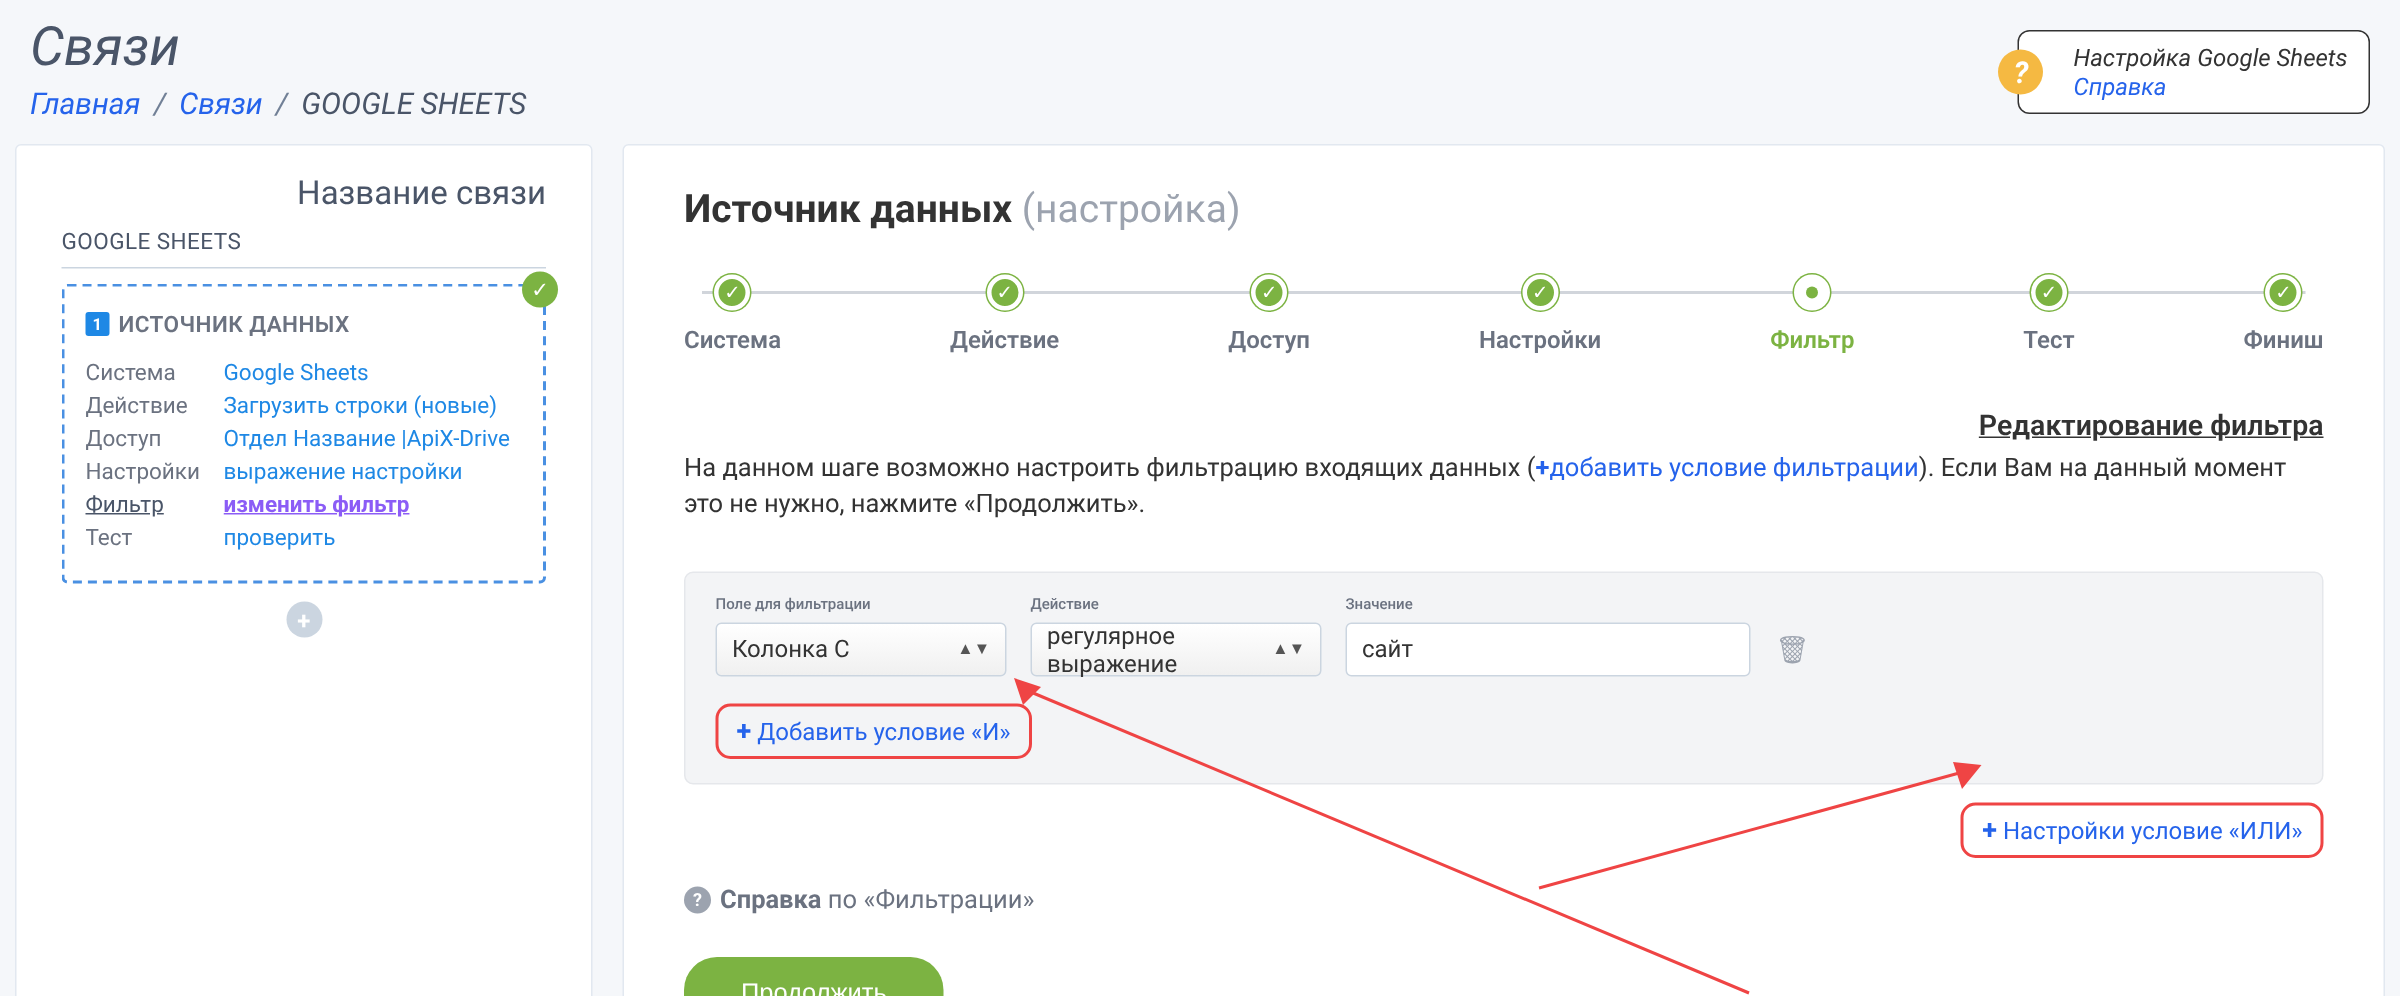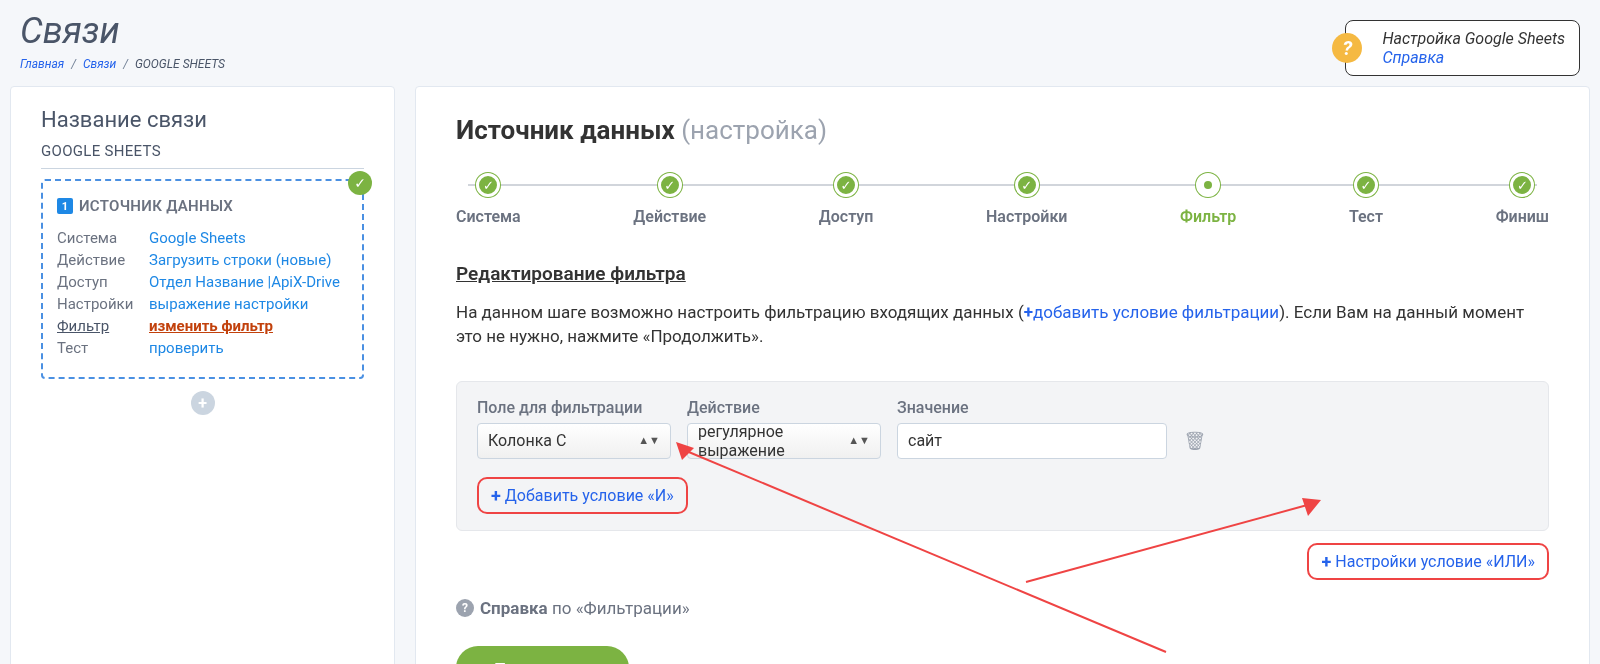--- a/index.html
+++ b/index.html
@@ -17,21 +17,21 @@
       position: relative;
       font-style: italic;
     }
     .page-title {
       font-size: 36px;
       color: #4a5568;
       font-weight: 400;
       margin-bottom: 5px;
     }
     .breadcrumb {
-      font-size: 12px;
+      font-size: 20px;
       color: #4a5568;
     }
     .breadcrumb a { color: #2563eb; text-decoration: none; }
     .breadcrumb .sep { color: #718096; margin: 0 4px; }
     .breadcrumb .current { color: #4a5568; }
     .help-badge {
       position: absolute;
       right: 20px;
       top: 20px;
       border: 1px solid #333;
@@ -66,20 +66,21 @@
       width: 385px;
       background: #fff;
       border: 1px solid #e2e8f0;
       border-radius: 4px;
       padding: 20px 30px;
     }
     .sidebar-heading {
       font-size: 22px;
       color: #4a5568;
       margin-bottom: 10px;
+      text-align: right;
     }
     .sidebar-subtitle {
       font-size: 15px;
       color: #4a5568;
       border-bottom: 1px solid #cbd5e0;
       padding-bottom: 8px;
       margin-bottom: 10px;
       letter-spacing: 0.3px;
     }
     .source-box {
@@ -125,21 +126,21 @@
       font-weight: 700;
     }
     .kv-row {
       display: flex;
       font-size: 15px;
       margin-bottom: 4px;
     }
     .kv-row .k { width: 92px; color: #6b7280; }
     .kv-row .v { color: #1e88e5; flex: 1; white-space: nowrap; overflow: hidden; text-overflow: ellipsis; }
     .kv-row.active .k { text-decoration: underline; color: #4a5568; }
-    .kv-row.active .v { color: #c2410c; font-weight: 700; text-decoration: underline; }
+    .kv-row.active .v { color: #8b5cf6; font-weight: 700; text-decoration: underline; }
     .add-circle {
       width: 24px;
       height: 24px;
       border-radius: 50%;
       background: #cbd5e0;
       color: #fff;
       font-size: 16px;
       font-weight: 700;
       display: flex;
       align-items: center;
@@ -216,21 +217,22 @@
       font-size: 16px;
       color: #6b7280;
       font-weight: 600;
     }
     .step.active .label { color: #7cb342; }
     .section-title {
       font-size: 19px;
       color: #333;
       font-weight: 600;
       text-decoration: underline;
-      margin-bottom: 16px;
+      margin-bottom: 6px;
+      text-align: right;
     }
     .section-desc {
       font-size: 17px;
       color: #333;
       line-height: 1.4;
       margin-bottom: 32px;
     }
     .section-desc .link { color: #2563eb; cursor: pointer; }
     .section-desc .plus { font-weight: 700; color: #2563eb; }
     .filter-panel {
@@ -240,21 +242,21 @@
       padding: 16px 20px;
       margin-bottom: 12px;
     }
     .filter-row {
       display: flex;
       gap: 16px;
       align-items: flex-end;
       margin-bottom: 18px;
     }
     .fgroup { display: flex; flex-direction: column; }
-    .fgroup .lbl { font-size: 16px; color: #6b7280; margin-bottom: 6px; font-weight: 500; }
+    .fgroup .lbl { font-size: 10px; color: #6b7280; margin-bottom: 6px; font-weight: 500; }
     .select, .tinput {
       height: 36px;
       border: 1px solid #cbd5e0;
       border-radius: 4px;
       padding: 0 10px;
       font-size: 16px;
       background: linear-gradient(#fff,#f0f0f0);
       display: flex;
       align-items: center;
       justify-content: space-between;

